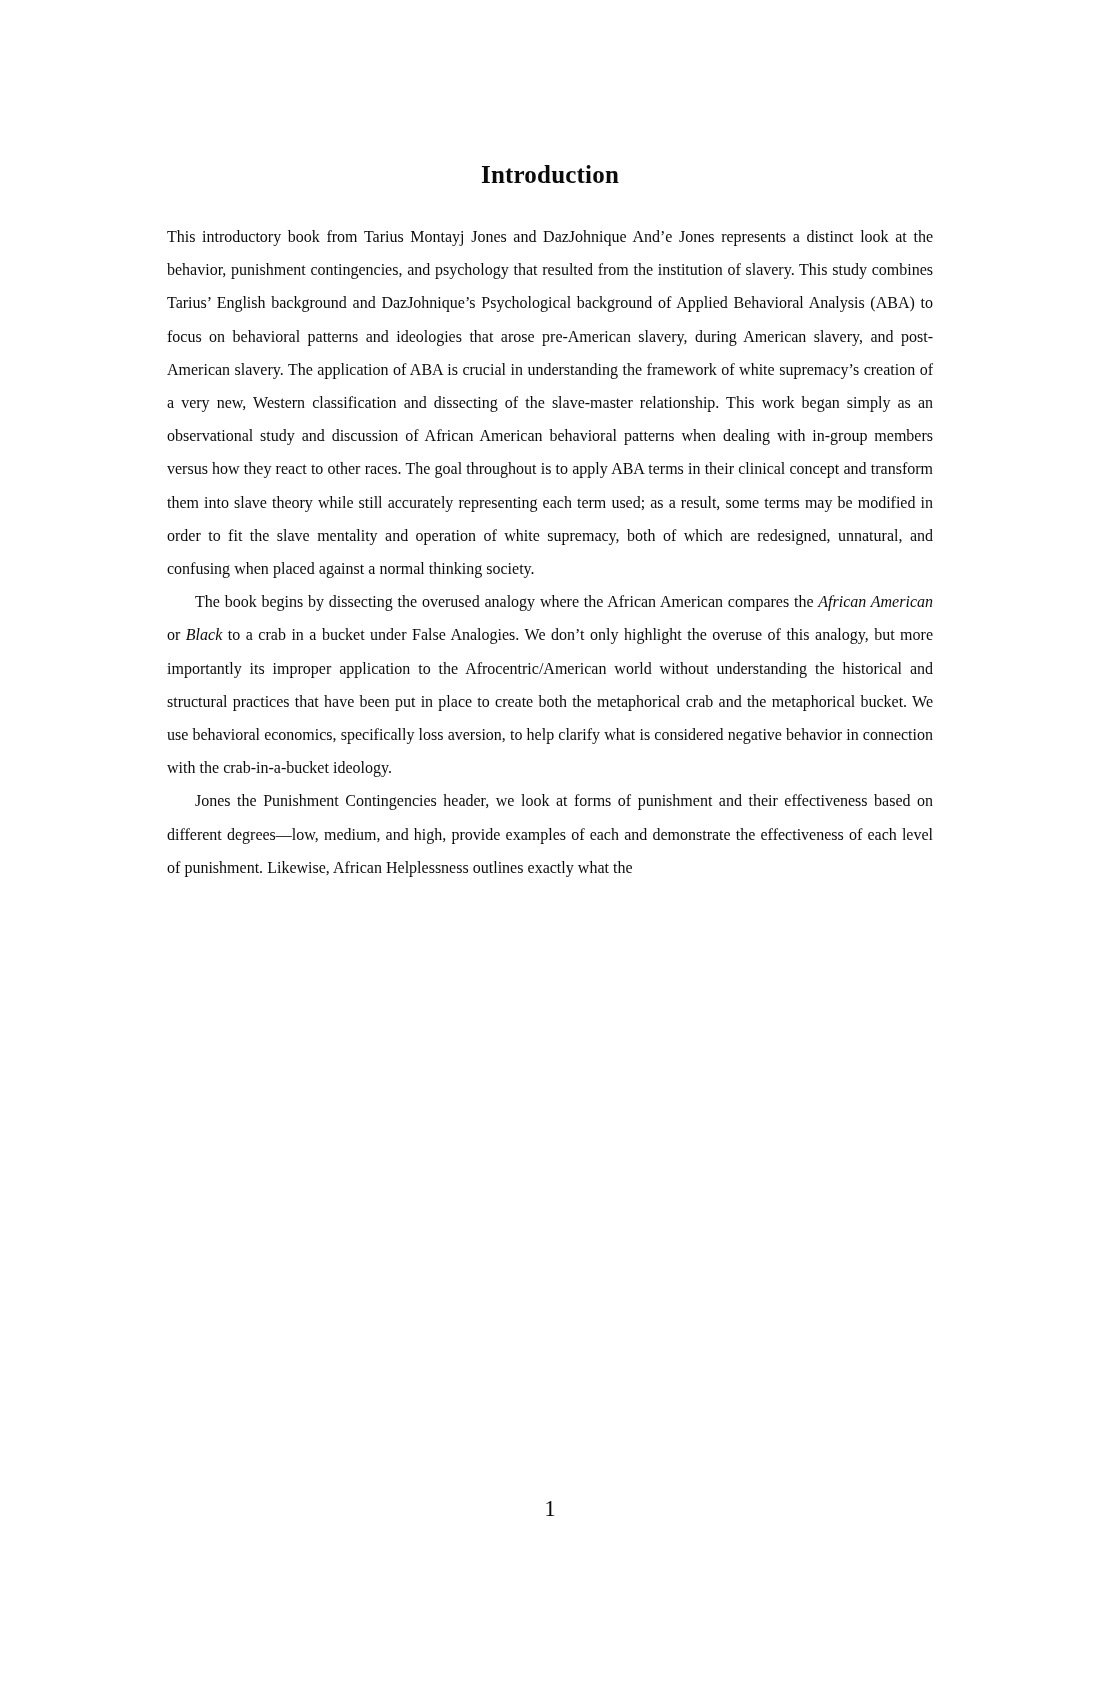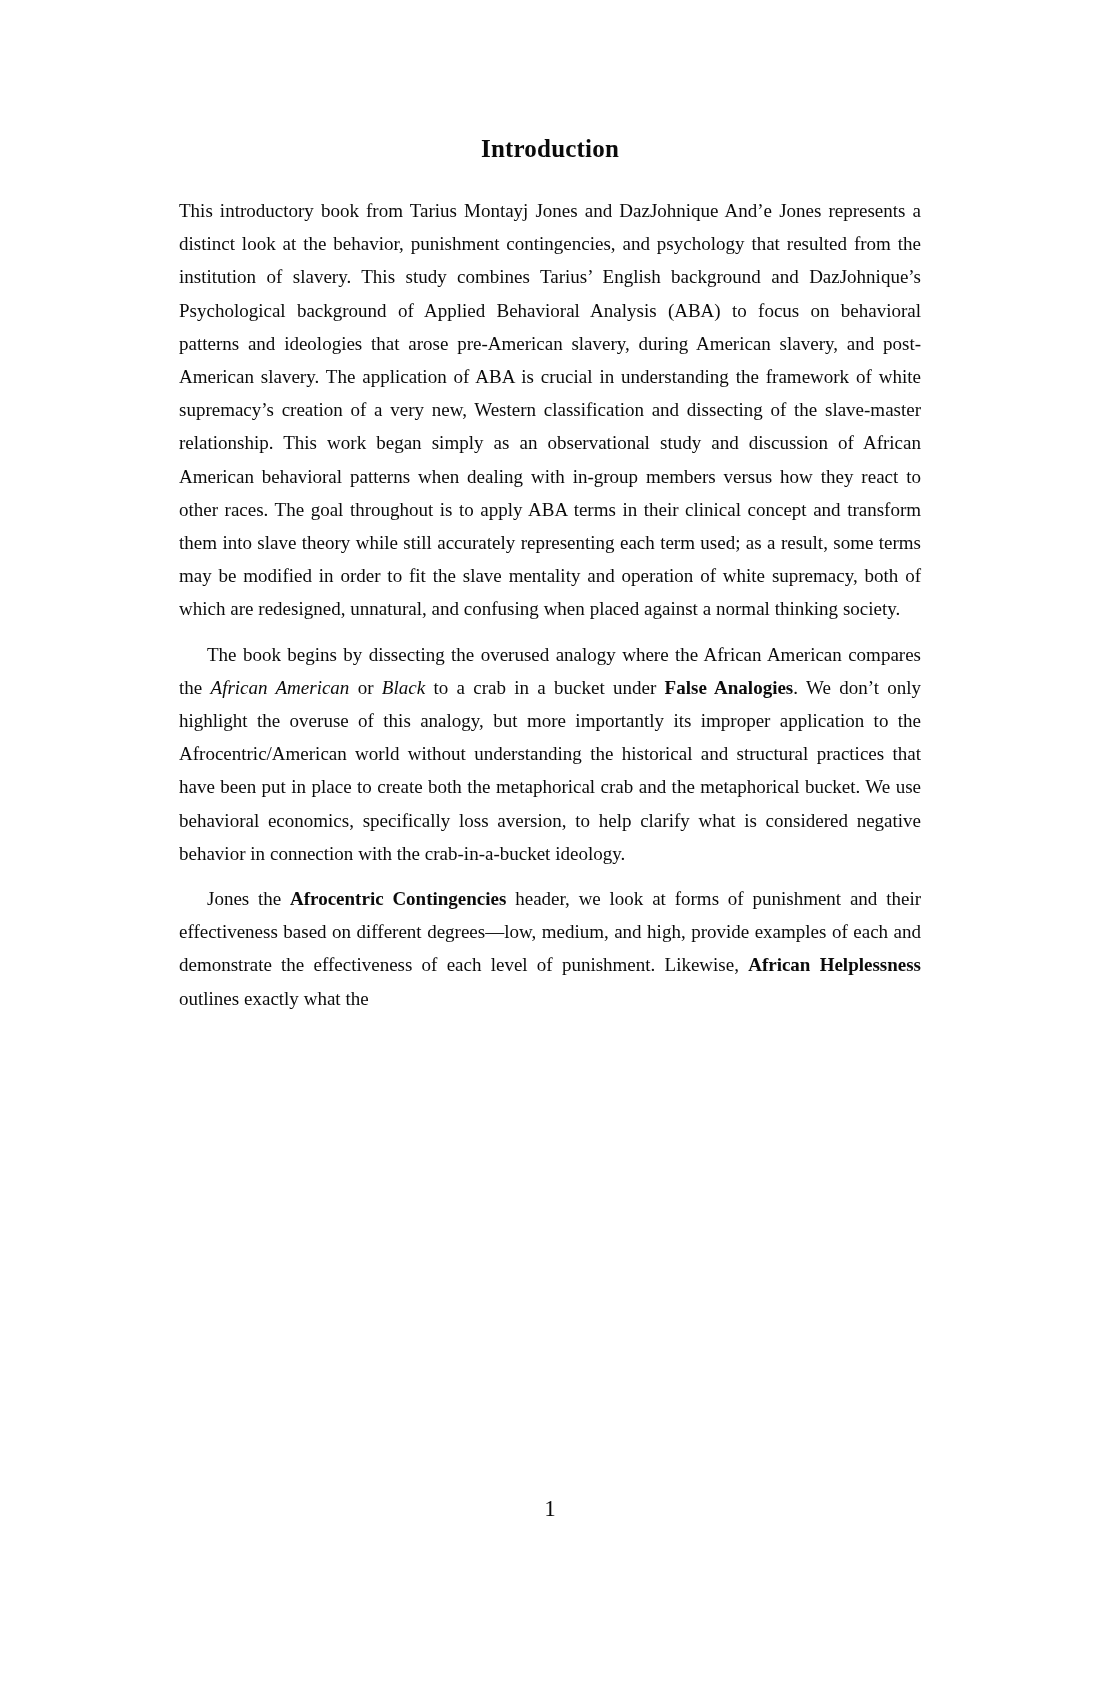--- a/index.html
+++ b/index.html
@@ -21,53 +21,53 @@
     left: 0;
     top: 0;
     width: 1100px;
     height: 1700px;
     background: #ffffff;
   }
 
   .content {
     position: absolute;
     left: 167px;
-    top: 132px;
+    top: 158px;
     width: 766px;
   }
 
   .chapter-title {
     text-align: center;
     font-weight: bold;
     font-size: 25px;
     line-height: 34px;
     margin: 0 0 28px 0;
     letter-spacing: 0.2px;
   }
 
   p.body-par {
-    margin: 12px;
-    font-size: 19px;
+    margin: 0;
+    font-size: 16px;
     line-height: 33.2px;
     text-align: justify;
     text-justify: inter-word;
     -webkit-hyphens: none;
     hyphens: none;
     word-spacing: 0.1px;
   }
 
   p.body-par.indented {
     text-indent: 28px;
   }
 
   p.body-par i, p.body-par em {
   }
 
   p.body-par b, p.body-par strong {
-    font-weight: bold;
+    font-weight: normal;
   }
 
   .page-number {
     position: absolute;
     left: 0;
     top: 1495px;
     width: 1100px;
     text-align: center;
     font-size: 23px;
     line-height: 28px;
@@ -78,20 +78,20 @@
 
 <div class="page">
 
   <div class="content">
 
     <h1 class="chapter-title">Introduction</h1>
 
     <div id="paragraphs">
         <p class="body-par"><span>This introductory book from Tarius Montayj Jones and DazJohnique And’e Jones represents a distinct look at the behavior, punishment contingencies, and psychology that resulted from the institution of slavery. This study combines Tarius’ English background and DazJohnique’s Psychological background of Applied Behavioral Analysis (ABA) to focus on behavioral patterns and ideologies that arose pre-American slavery, during American slavery, and post-American slavery. The application of ABA is crucial in understanding the framework of white supremacy’s creation of a very new, Western classification and dissecting of the slave-master relationship. This work began simply as an observational study and discussion of African American behavioral patterns when dealing with in-group members versus how they react to other races. The goal throughout is to apply ABA terms in their clinical concept and transform them into slave theory while still accurately representing each term used; as a result, some terms may be modified in order to fit the slave mentality and operation of white supremacy, both of which are redesigned, unnatural, and confusing when placed against a normal thinking society.</span></p>
         <p class="body-par indented"><span>The book begins by dissecting the overused analogy where the African American compares the </span><i>African American</i><span> or </span><i>Black</i><span> to a crab in a bucket under </span><b>False Analogies</b><span>. We don’t only highlight the overuse of this analogy, but more importantly its improper application to the Afrocentric/American world without understanding the historical and structural practices that have been put in place to create both the metaphorical crab and the metaphorical bucket. We use behavioral economics, specifically loss aversion, to help clarify what is considered negative behavior in connection with the crab-in-a-bucket ideology.</span></p>
-        <p class="body-par indented"><span>Jones the </span><b>Afrocentric Contingencies</b><span> header, we look at forms of punishment and their effectiveness based on different degrees—low, medium, and high, provide examples of each and demonstrate the effectiveness of each level of punishment. Likewise, </span><b>African Helplessness</b><span> outlines exactly what the</span></p>
+        <p class="body-par indented"><span>Jones the </span><b>Punishment Contingencies</b><span> header, we look at forms of punishment and their effectiveness based on different degrees—low, medium, and high, provide examples of each and demonstrate the effectiveness of each level of punishment. Likewise, </span><b>African Helplessness</b><span> outlines exactly what the</span></p>
       </div>
 
   </div>
 
   <div class="page-number">1</div>
 
 </div>
 
 </body></html>

